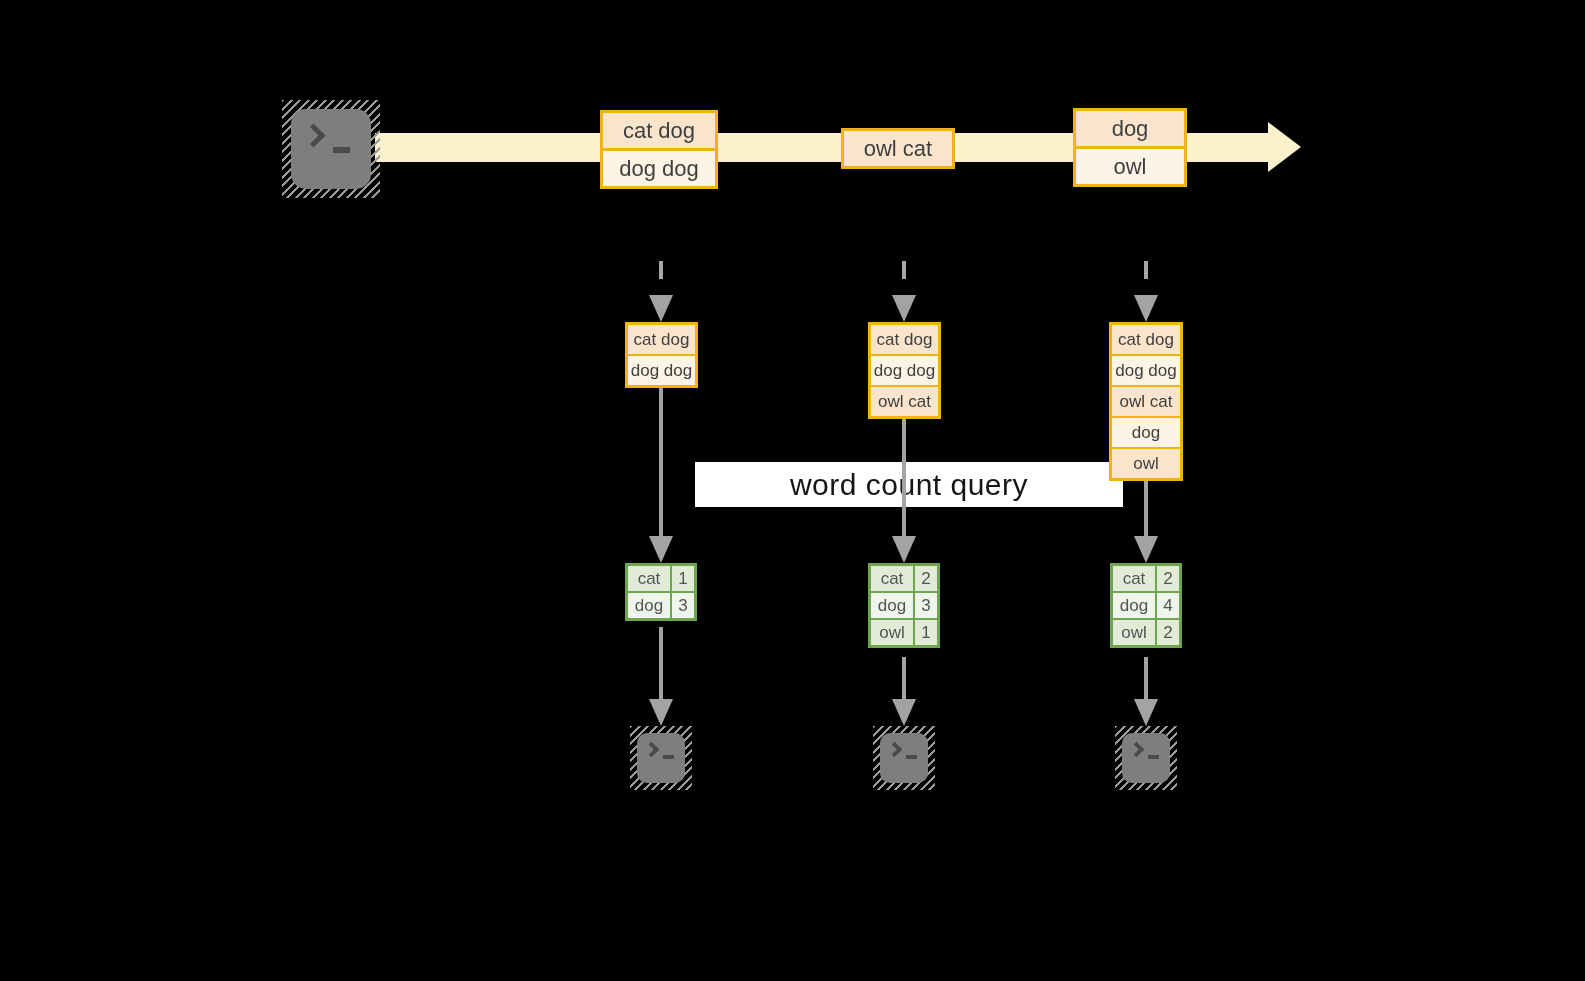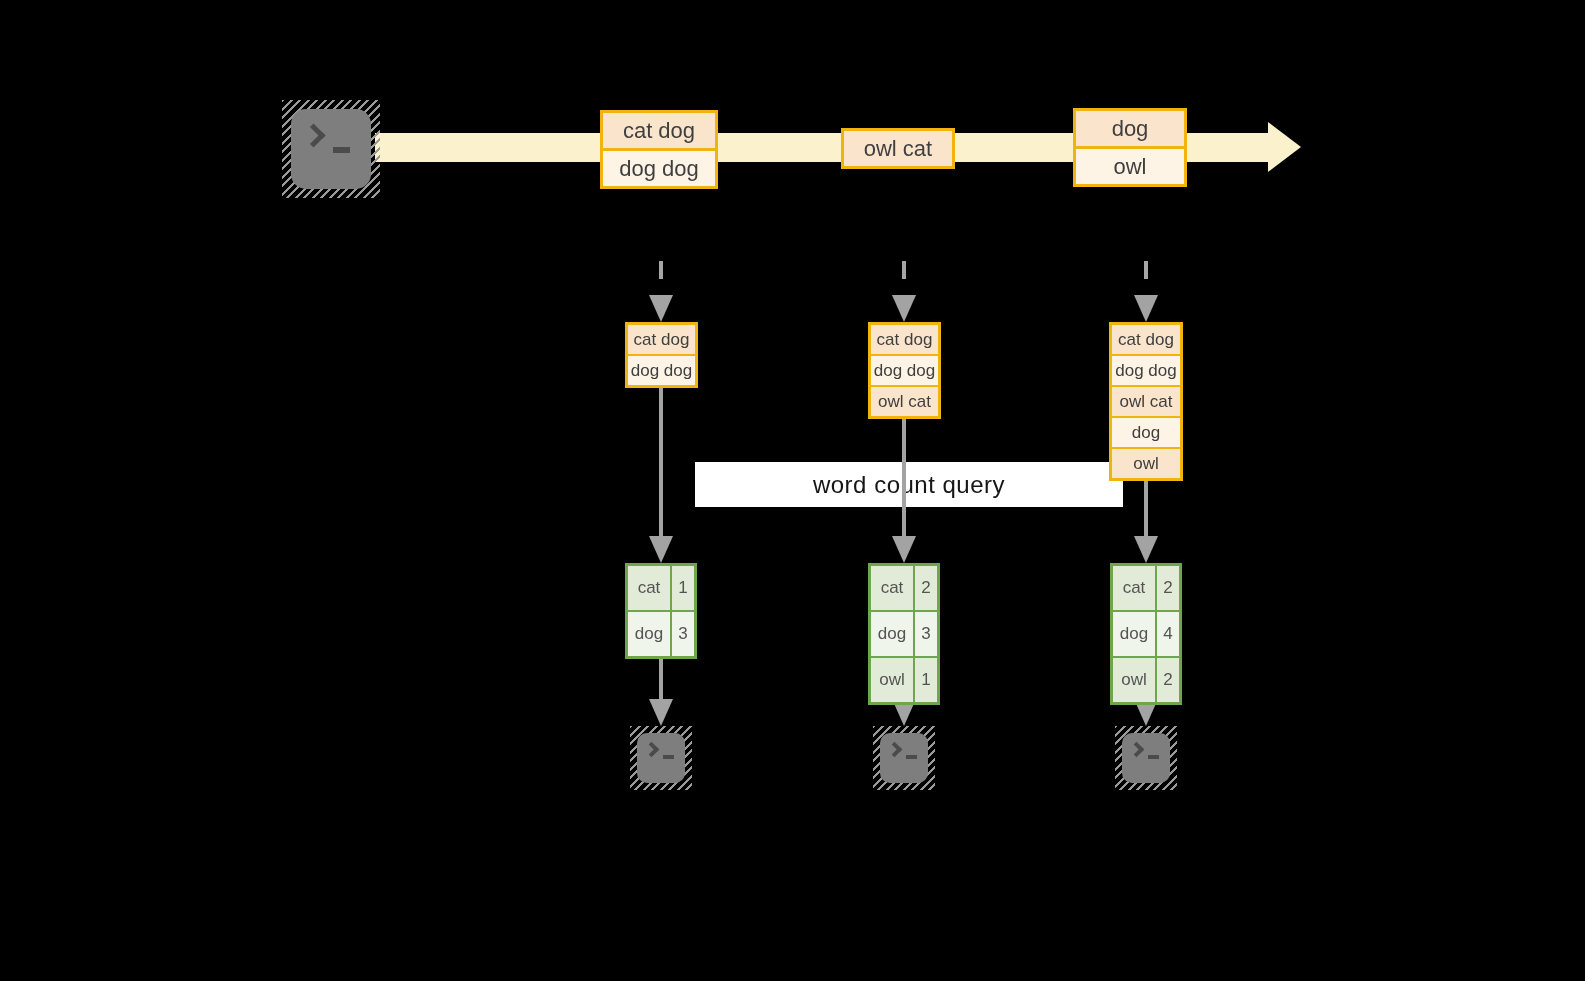--- a/index.html
+++ b/index.html
@@ -31,38 +31,38 @@
   .obox .orow:nth-child(even){background:#FDF4E5;}
   .stream-box .orow{height:35px;font-size:22px;}
   .stream-box .orow + .orow{margin-top:3px;}
   .acc-box .orow{height:29px;font-size:17px;}
   .acc-box .orow + .orow{margin-top:2px;}
 
   
   .gtable{position:absolute;border:3px solid #6EA64D;background:#6EA64D;z-index:3;}
   .grow{display:flex;}
   .grow + .grow{margin-top:2px;}
-  .gword,.gnum{height:44px;display:flex;align-items:center;justify-content:center;
+  .gword,.gnum{height:25px;display:flex;align-items:center;justify-content:center;
                font-size:17px;color:#545454;}
   .gword{width:42px;margin-right:2px;}
   .gnum{flex:1;}
   .grow:nth-child(odd) .gword,.grow:nth-child(odd) .gnum{background:#E2EBD8;}
   .grow:nth-child(even) .gword,.grow:nth-child(even) .gnum{background:#F0F5EB;}
 
   
   .vline{position:absolute;width:4px;background:#A3A3A3;z-index:2;}
   .vdash{position:absolute;width:4px;background:#A6A6A6;z-index:2;}
   .ahead{position:absolute;width:0;height:0;z-index:2;
          border-left:12px solid rgba(0,0,0,0);border-right:12px solid rgba(0,0,0,0);
          border-top:27px solid #A3A3A3;}
 
   
   .query-band{position:absolute;left:695px;top:462px;width:428px;height:45px;background:#ffffff;
               display:flex;align-items:center;justify-content:center;z-index:1;}
-  .query-band span{font-size:24px;font-weight:300;color:#161616;letter-spacing:0.5px;}
+  .query-band span{font-size:30px;font-weight:300;color:#161616;letter-spacing:0.5px;}
 </style>
 </head>
 <body>
 
 <div class="canvas">
 
   <div class="term term-big" style="left:282px;top:100px;width:98px;height:98px;">
     <div class="term-inner">
       <span class="chev"></span>
       <span class="us"></span>

